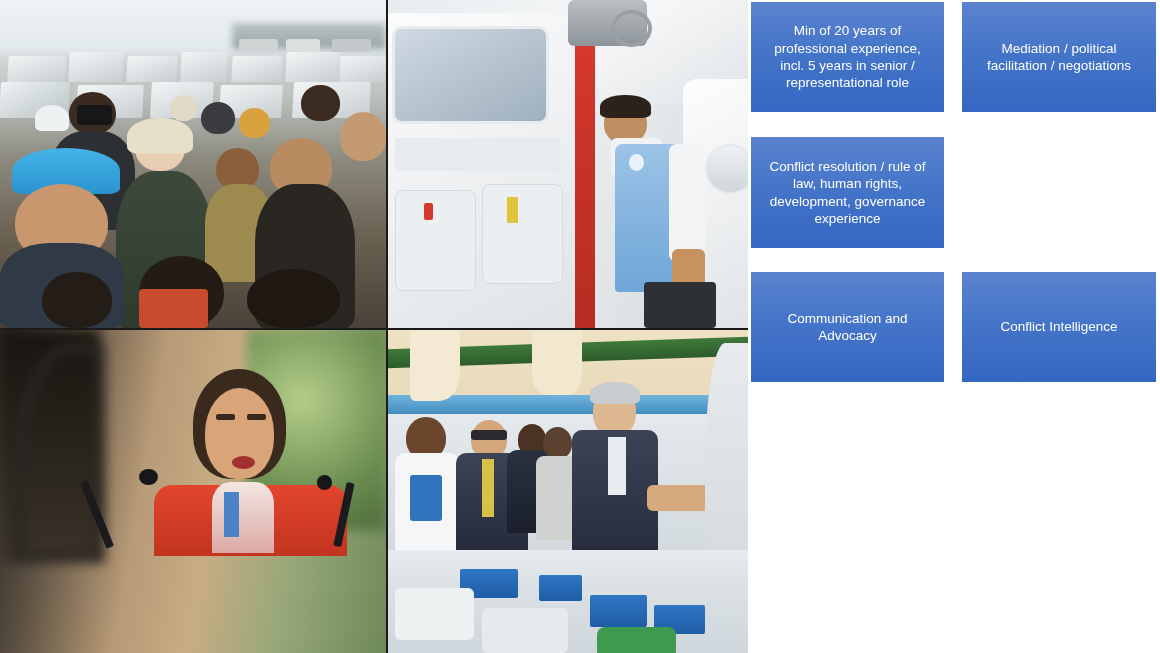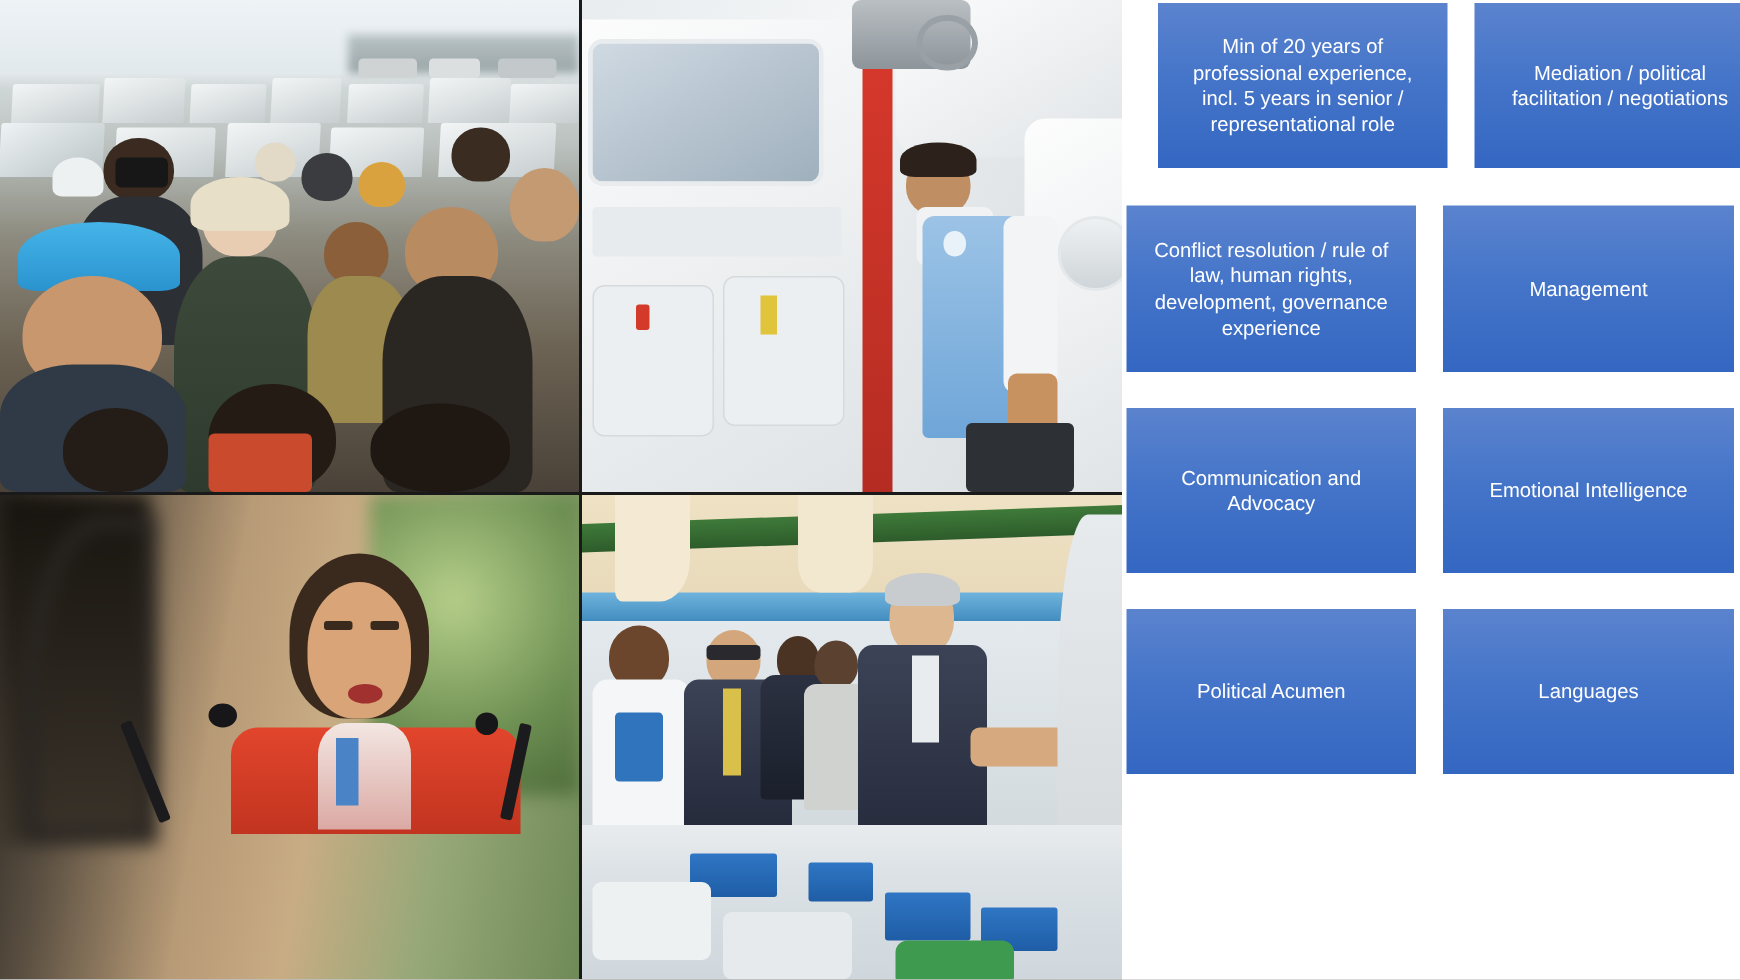--- a/index.html
+++ b/index.html
@@ -103,21 +103,21 @@
     align-items: center;
     justify-content: center;
     text-align: center;
     font-size: 13.5px;
     line-height: 1.28;
     padding: 4px 10px;
     box-sizing: border-box;
   }
   .col-a { left: 3px;   width: 193px; }
   .col-b { left: 214px; width: 194px; }
-  .row-1 { top: 2px;   height: 110px; margin-left: 21px; }
+  .row-1 { top: 2px;   height: 110px; }
   .row-2 { top: 137px; height: 111px; }
   .row-3 { top: 272px; height: 110px; }
   .row-4 { top: 406px; height: 110px; }
   .row-5 { top: 541px; height: 112px; }
   .box-text { display:block; }
 </style>
 </head>
 <body>
 
 <div id="slide">
@@ -262,33 +262,24 @@
     <div class="box col-a row-1">
       <span class="box-text">Min of 20 years of professional experience, incl. 5 years in senior / representational role</span>
     </div>
     <div class="box col-a row-2">
       <span class="box-text">Conflict resolution / rule of law, human rights, development, governance experience</span>
     </div>
 
     <div class="box col-b row-1">
       <span class="box-text">Mediation / political facilitation / negotiations</span>
     </div>
-    <div class="box col-b row-2">
-      <span class="box-text">Management</span>
-    </div>
 
     <div class="box col-a row-3">
       <span class="box-text">Communication and Advocacy</span>
     </div>
     <div class="box col-b row-3">
-      <span class="box-text">Emotional Intelligence</span>
-    </div>
-
-    <div class="box col-a row-4">
-      <span class="box-text">Political Acumen</span>
-    </div>
-    <div class="box col-b row-4">
-      <span class="box-text">Languages</span>
-    </div>
+      <span class="box-text">Conflict Intelligence</span>
+    </div>
+
 
 
   </div>
 </div>
 
 </body></html>

